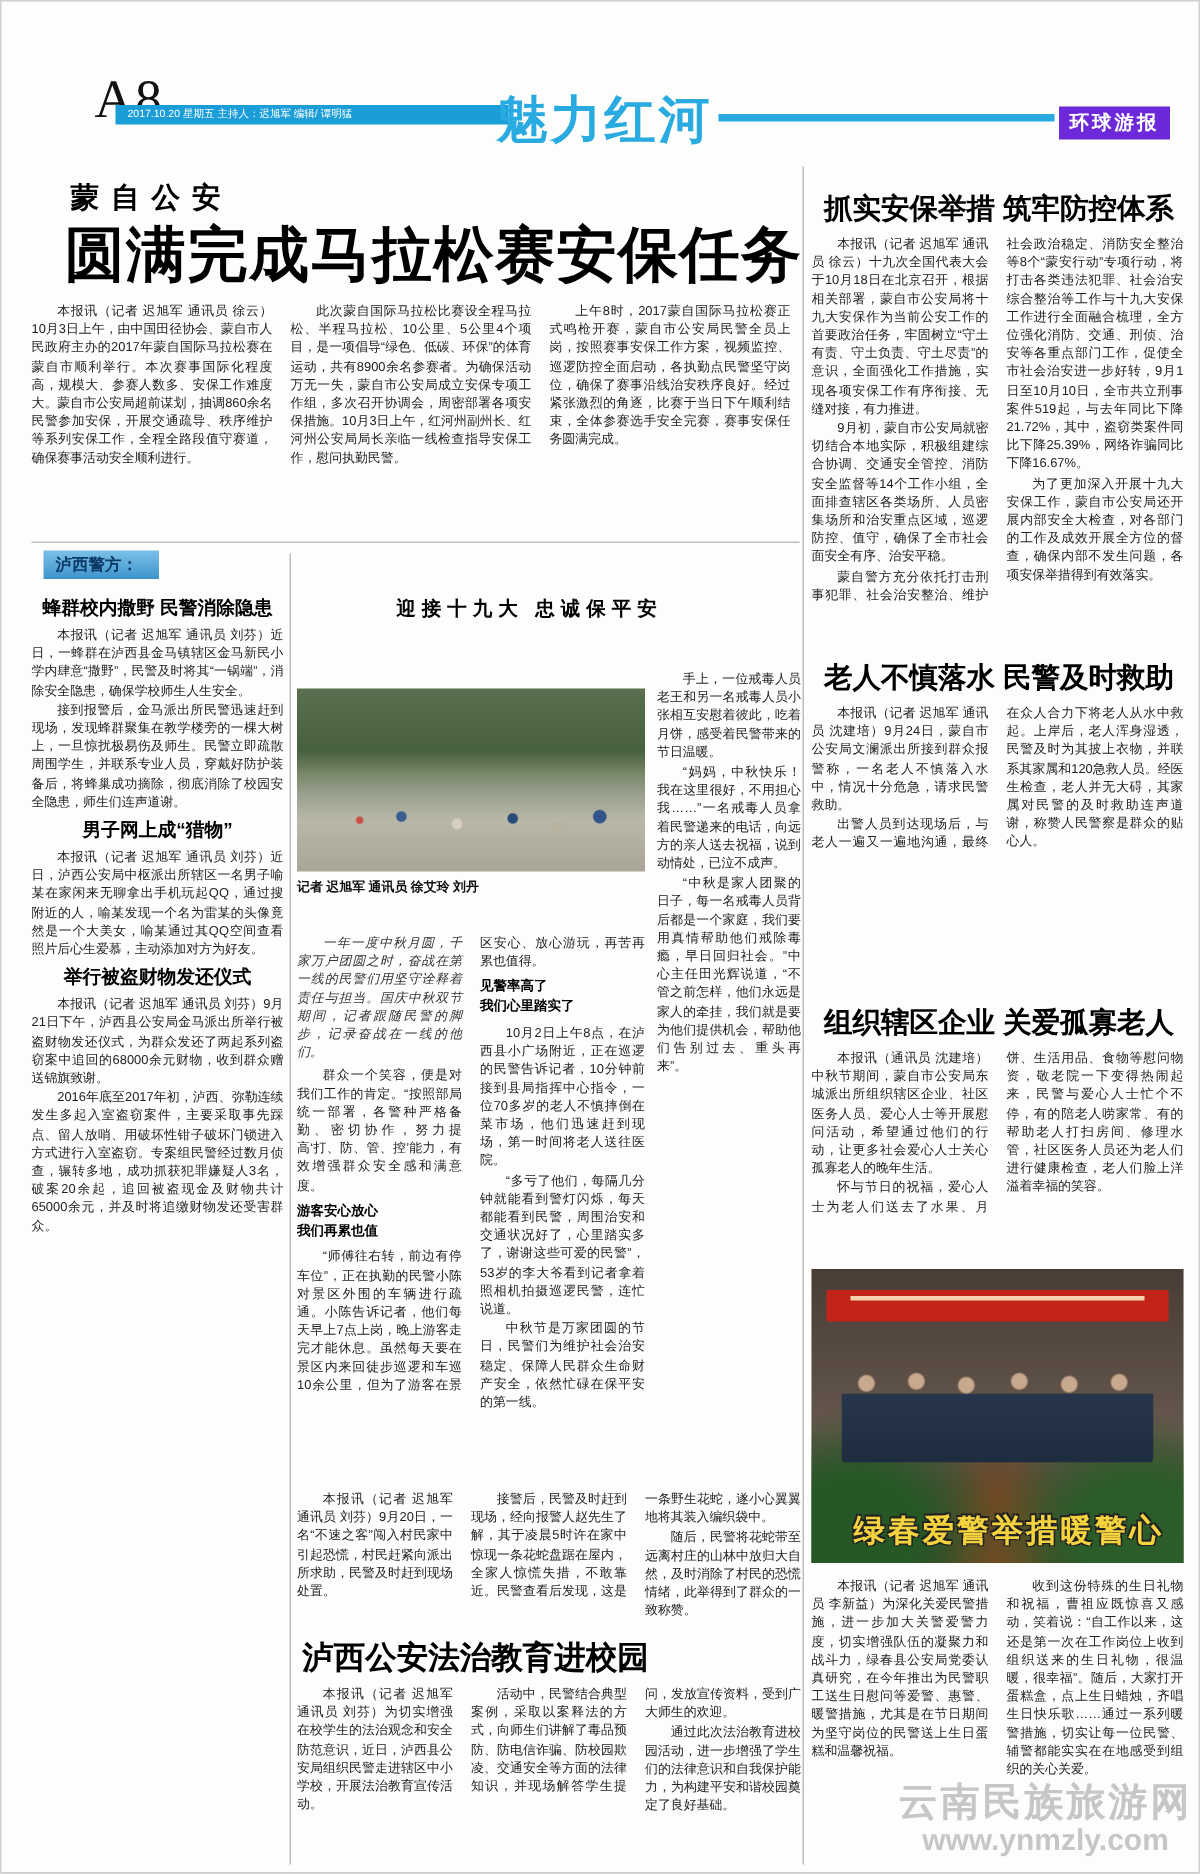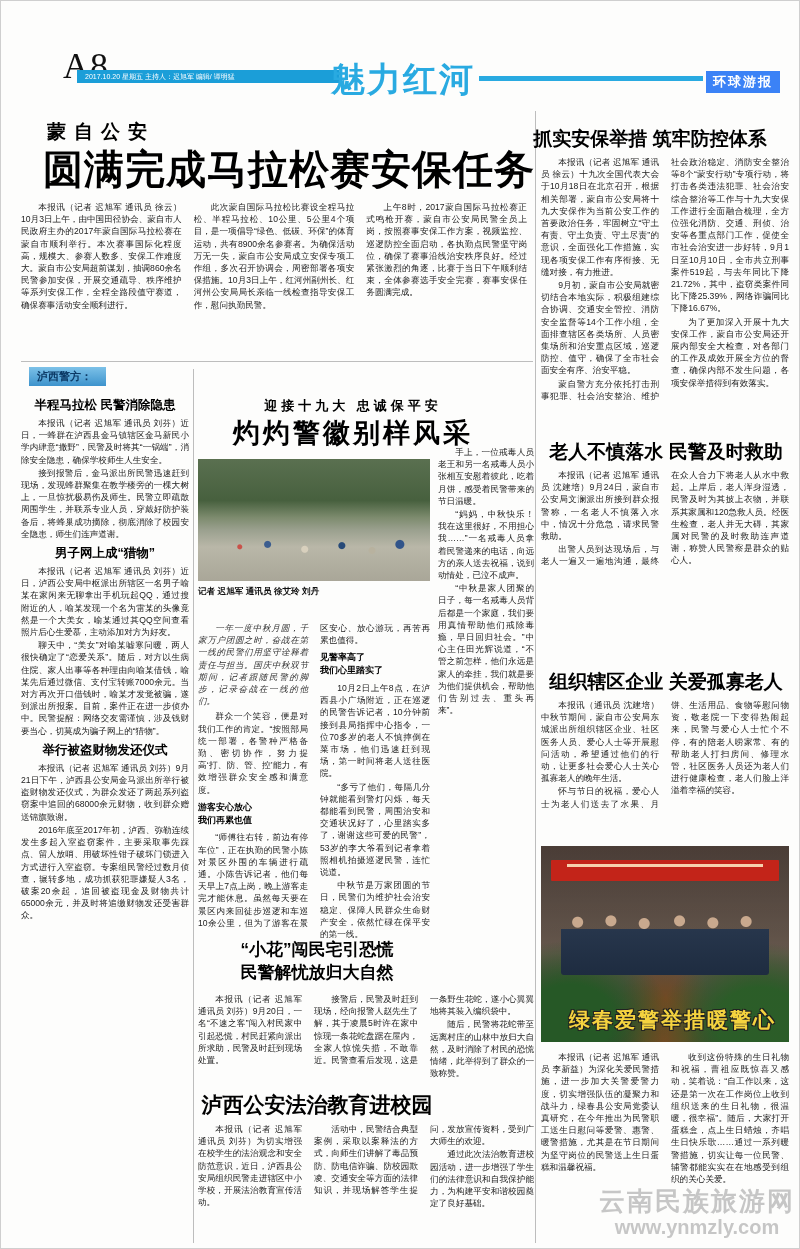--- a/index.html
+++ b/index.html
@@ -9,21 +9,21 @@
     position:relative; width:800px; height:1249px; margin:0 auto;
     background:#fdfdfc; overflow:hidden; box-shadow:0 0 6px rgba(0,0,0,.3);
     border:1px solid #cfcfcf;
   }
   .abs { position:absolute; }
   
   .page-no { font-family:"Liberation Serif", serif; font-size:36px; color:#111; letter-spacing:1px;text-align:right; }
   .date-bar { background:#1b9ed8; color:#fff; font-size:7px; line-height:13px; padding:0 8px; white-space:nowrap; overflow:hidden; }
   .masthead { font-size:34px; font-weight:900; color:#29aae1; letter-spacing:2px; }
   .cyan-rule { background:#29aae1; }
-  .paper-logo { background:#3b82f6; color:#fff; font-size:13px; font-weight:700; padding:2px 7px; letter-spacing:2px; }
+  .paper-logo { background:#6d28d9; color:#fff; font-size:13px; font-weight:700; padding:2px 7px; letter-spacing:2px; }
   
   .kicker-main { font-size:19px; font-weight:700; letter-spacing:8px; color:#000; }
   .headline-main { font-size:40px; font-weight:900; color:#000000; letter-spacing:1px; white-space:nowrap; }
   .headline-lg { font-size:19px; font-weight:900; color:#000; text-align:center; }
   .headline-md { font-size:17px; font-weight:900; color:#000; text-align:center; line-height:1.35; white-space:pre-line; }
   .headline-sm { font-size:12.5px; font-weight:900; color:#000; text-align:center; margin:4px 0 3px; }
   .kicker-ctr { font-size:13px; font-weight:700; letter-spacing:4px; text-align:center; }
   .headline-ctr { font-size:27px; font-weight:900; letter-spacing:3px; text-align:center; }
   
   .cols { column-gap:12px; overflow:hidden; font-size:8.6px; line-height:1.42; color:#222; text-align:justify; }
@@ -101,46 +101,44 @@
   <div class="p">本报讯（记者 迟旭军 通讯员 徐云）10月3日上午，由中国田径协会、蒙自市人民政府主办的2017年蒙自国际马拉松赛在蒙自市顺利举行。本次赛事国际化程度高，规模大、参赛人数多、安保工作难度大。蒙自市公安局超前谋划，抽调860余名民警参加安保，开展交通疏导、秩序维护等系列安保工作，全程全路段值守赛道，确保赛事活动安全顺利进行。</div>
       <div class="p">此次蒙自国际马拉松比赛设全程马拉松、半程马拉松、10公里、5公里4个项目，是一项倡导“绿色、低碳、环保”的体育运动，共有8900余名参赛者。为确保活动万无一失，蒙自市公安局成立安保专项工作组，多次召开协调会，周密部署各项安保措施。10月3日上午，红河州副州长、红河州公安局局长亲临一线检查指导安保工作，慰问执勤民警。</div>
       <div class="p">上午8时，2017蒙自国际马拉松赛正式鸣枪开赛，蒙自市公安局民警全员上岗，按照赛事安保工作方案，视频监控、巡逻防控全面启动，各执勤点民警坚守岗位，确保了赛事沿线治安秩序良好。经过紧张激烈的角逐，比赛于当日下午顺利结束，全体参赛选手安全完赛，赛事安保任务圆满完成。</div>
     </div>
 
   <div class="abs sec-label" style="left:28px; top:366px;">泸西警方：</div>
   <div class="abs" style="left:20px; top:392px; width:168px; height:850px; overflow:hidden;">
     <div>
 
     <div class="left-art">
-          <div class="headline-sm">半程马拉松 民警消除隐患</div>
+          <div class="headline-sm">蜂群校内撒野 民警消除隐患</div>
           <div class="flow">
             <div class="p">本报讯（记者 迟旭军 通讯员 刘芬）近日，一蜂群在泸西县金马镇辖区金马新民小学内肆意“撒野”，民警及时将其“一锅端”，消除安全隐患，确保学校师生人生安全。</div>
             <div class="p">接到报警后，金马派出所民警迅速赶到现场，发现蜂群聚集在教学楼旁的一棵大树上，一旦惊扰极易伤及师生。民警立即疏散周围学生，并联系专业人员，穿戴好防护装备后，将蜂巢成功摘除，彻底消除了校园安全隐患，师生们连声道谢。</div>
           </div>
         </div>
         <div class="left-art">
           <div class="headline-sm">男子网上成“猎物”</div>
           <div class="flow">
             <div class="p">本报讯（记者 迟旭军 通讯员 刘芬）近日，泸西公安局中枢派出所辖区一名男子喻某在家闲来无聊拿出手机玩起QQ，通过搜附近的人，喻某发现一个名为雷某的头像竟然是一个大美女，喻某通过其QQ空间查看照片后心生爱慕，主动添加对方为好友。</div>
-            <div class="p">聊天中，“美女”对喻某嘘寒问暖，两人很快确定了“恋爱关系”。随后，对方以生病住院、家人出事等各种理由向喻某借钱，喻某先后通过微信、支付宝转账7000余元。当对方再次开口借钱时，喻某才发觉被骗，遂到派出所报案。目前，案件正在进一步侦办中。民警提醒：网络交友需谨慎，涉及钱财要当心，切莫成为骗子网上的“猎物”。</div>
           </div>
         </div>
         <div class="left-art">
           <div class="headline-sm">举行被盗财物发还仪式</div>
           <div class="flow">
             <div class="p">本报讯（记者 迟旭军 通讯员 刘芬）9月21日下午，泸西县公安局金马派出所举行被盗财物发还仪式，为群众发还了两起系列盗窃案中追回的68000余元财物，收到群众赠送锦旗致谢。</div>
             <div class="p">2016年底至2017年初，泸西、弥勒连续发生多起入室盗窃案件，主要采取事先踩点、留人放哨、用破坏性钳子破坏门锁进入方式进行入室盗窃。专案组民警经过数月侦查，辗转多地，成功抓获犯罪嫌疑人3名，破案20余起，追回被盗现金及财物共计65000余元，并及时将追缴财物发还受害群众。</div>
           </div>
         </div>
       </div>
   </div>
 
   <div class="abs" style="left:197px; top:396px; width:310px;">
     <div class="kicker-ctr">迎接十九大  忠诚保平安</div>
-    <div class="headline-ctr">灼灼警徽别样风采</div>
   </div>
   <div class="abs photo1" style="left:197px; top:458px; width:232px; height:122px;"></div>
   <div class="abs credit" style="left:197px; top:585px; width:232px;">记者 迟旭军 通讯员 徐艾玲 刘丹</div>
   <div class="abs flow" style="left:437px; top:445px; width:96px; height:480px;">
 
   <div class="p">手上，一位戒毒人员老王和另一名戒毒人员小张相互安慰着彼此，吃着月饼，感受着民警带来的节日温暖。</div>
       <div class="p">“妈妈，中秋快乐！我在这里很好，不用担心我……”一名戒毒人员拿着民警递来的电话，向远方的亲人送去祝福，说到动情处，已泣不成声。</div>
       <div class="p">“中秋是家人团聚的日子，每一名戒毒人员背后都是一个家庭，我们要用真情帮助他们戒除毒瘾，早日回归社会。”中心主任田光辉说道，“不管之前怎样，他们永远是家人的牵挂，我们就是要为他们提供机会，帮助他们告别过去、重头再来”。</div>
     </div>
   <div class="abs cols" style="left:197px; top:621px; width:232px; height:322px; column-count:2;">
@@ -150,38 +148,36 @@
       <div class="sub">游客安心放心
 我们再累也值</div>
       <div class="p">“师傅往右转，前边有停车位”，正在执勤的民警小陈对景区外围的车辆进行疏通。小陈告诉记者，他们每天早上7点上岗，晚上游客走完才能休息。虽然每天要在景区内来回徒步巡逻和车巡10余公里，但为了游客在景区安心、放心游玩，再苦再累也值得。</div>
       <div class="sub">见警率高了
 我们心里踏实了</div>
       <div class="p">10月2日上午8点，在泸西县小广场附近，正在巡逻的民警告诉记者，10分钟前接到县局指挥中心指令，一位70多岁的老人不慎摔倒在菜市场，他们迅速赶到现场，第一时间将老人送往医院。</div>
       <div class="p">“多亏了他们，每隔几分钟就能看到警灯闪烁，每天都能看到民警，周围治安和交通状况好了，心里踏实多了，谢谢这些可爱的民警”，53岁的李大爷看到记者拿着照相机拍摄巡逻民警，连忙说道。</div>
       <div class="p">中秋节是万家团圆的节日，民警们为维护社会治安稳定、保障人民群众生命财产安全，依然忙碌在保平安的第一线。</div>
     </div>
 
-  <div class="abs headline-md" style="left:197px; top:938px; width:238px;">“小花”闯民宅引恐慌
-民警解忧放归大自然</div>
   <div class="abs cols" style="left:197px; top:992px; width:336px; height:90px; column-count:3;">
 
   <div class="p">本报讯（记者 迟旭军 通讯员 刘芬）9月20日，一名“不速之客”闯入村民家中引起恐慌，村民赶紧向派出所求助，民警及时赶到现场处置。</div>
       <div class="p">接警后，民警及时赶到现场，经向报警人赵先生了解，其于凌晨5时许在家中惊现一条花蛇盘踞在屋内，全家人惊慌失措，不敢靠近。民警查看后发现，这是一条野生花蛇，遂小心翼翼地将其装入编织袋中。</div>
       <div class="p">随后，民警将花蛇带至远离村庄的山林中放归大自然，及时消除了村民的恐慌情绪，此举得到了群众的一致称赞。</div>
     </div>
 
   <div class="abs" style="left:197px; top:1090px; width:238px; font-size:21px; font-weight:900; text-align:center;">泸西公安法治教育进校园</div>
   <div class="abs cols" style="left:197px; top:1122px; width:336px; height:118px; column-count:3;">
 
   <div class="p">本报讯（记者 迟旭军 通讯员 刘芬）为切实增强在校学生的法治观念和安全防范意识，近日，泸西县公安局组织民警走进辖区中小学校，开展法治教育宣传活动。</div>
       <div class="p">活动中，民警结合典型案例，采取以案释法的方式，向师生们讲解了毒品预防、防电信诈骗、防校园欺凌、交通安全等方面的法律知识，并现场解答学生提问，发放宣传资料，受到广大师生的欢迎。</div>
       <div class="p">通过此次法治教育进校园活动，进一步增强了学生们的法律意识和自我保护能力，为构建平安和谐校园奠定了良好基础。</div>
     </div>
 
-  <div class="abs headline-lg" style="left:524px; top:125px; width:250px;">抓实安保举措  筑牢防控体系</div>
+  <div class="abs headline-lg" style="left:540px; top:125px; width:250px;">抓实安保举措  筑牢防控体系</div>
   <div class="abs cols" style="left:540px; top:155px; width:248px; height:270px; column-count:2;">
 
   <div class="p">本报讯（记者 迟旭军 通讯员 徐云）十九次全国代表大会于10月18日在北京召开，根据相关部署，蒙自市公安局将十九大安保作为当前公安工作的首要政治任务，牢固树立“守土有责、守土负责、守土尽责”的意识，全面强化工作措施，实现各项安保工作有序衔接、无缝对接，有力推进。</div>
       <div class="p">9月初，蒙自市公安局就密切结合本地实际，积极组建综合协调、交通安全管控、消防安全监督等14个工作小组，全面排查辖区各类场所、人员密集场所和治安重点区域，巡逻防控、值守，确保了全市社会面安全有序、治安平稳。</div>
       <div class="p">蒙自警方充分依托打击刑事犯罪、社会治安整治、维护社会政治稳定、消防安全整治等8个“蒙安行动”专项行动，将打击各类违法犯罪、社会治安综合整治等工作与十九大安保工作进行全面融合梳理，全方位强化消防、交通、刑侦、治安等各重点部门工作，促使全市社会治安进一步好转，9月1日至10月10日，全市共立刑事案件519起，与去年同比下降21.72%，其中，盗窃类案件同比下降25.39%，网络诈骗同比下降16.67%。</div>
       <div class="p">为了更加深入开展十九大安保工作，蒙自市公安局还开展内部安全大检查，对各部门的工作及成效开展全方位的督查，确保内部不发生问题，各项安保举措得到有效落实。</div>
     </div>
 
   <div class="abs headline-lg" style="left:540px; top:438px; width:250px;">老人不慎落水  民警及时救助</div>
   <div class="abs cols" style="left:540px; top:468px; width:248px; height:188px; column-count:2;">

